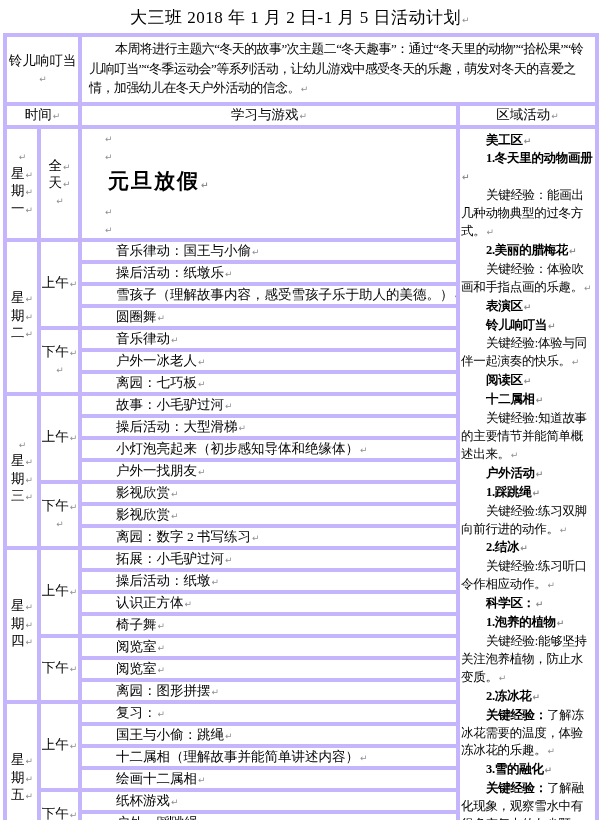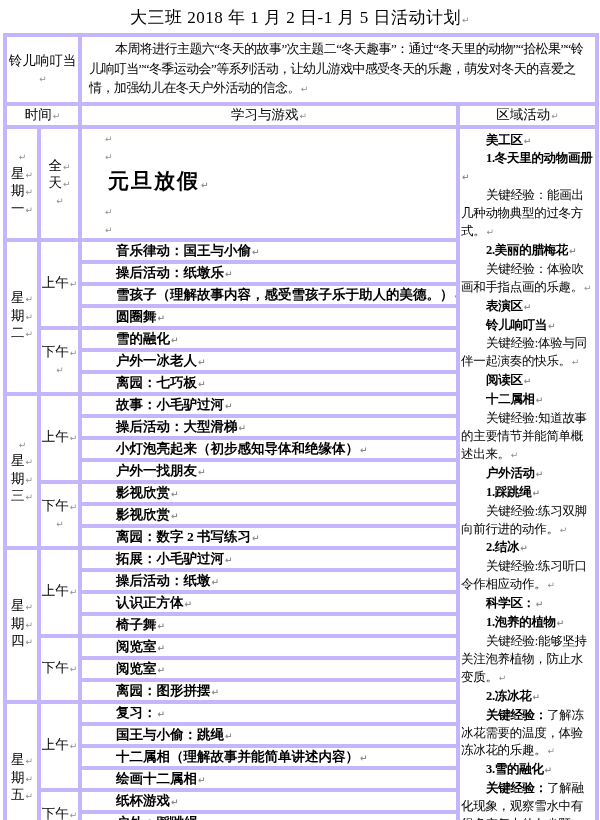--- a/index.html
+++ b/index.html
@@ -15,21 +15,21 @@
   table{border-collapse:collapse;table-layout:fixed;width:592px;margin-left:3px;}
   td{border:4px solid #c4b5fd;padding:0;vertical-align:middle;overflow:hidden;}
   .lbl{text-align:center;font-size:13.5px;}
   .focus{
     font-size:13px;line-height:19.5px;padding:2px 5px 2px 7px;
     text-indent:2em;letter-spacing:-0.6px;
   }
   .daycell,.percell{text-align:center;font-size:13.5px;}
   .dl{line-height:15.5px;}
   .pl{line-height:16px;}
-  .act{font-size:13.5px;padding-left:34px;white-space:nowrap;font-weight:bold;}
+  .act{font-size:13.5px;padding-left:34px;white-space:nowrap;}
   .holcell{padding-left:22px;vertical-align:middle;}
   .pmline{line-height:16px;}
   .holiday{font-size:21px;font-weight:bold;line-height:27px;letter-spacing:2px;margin:3px 4px;}
   .region-cell{vertical-align:top;padding:3px 1px 0 1px;}
   .rg{font-size:12.5px;line-height:17.9px;text-indent:2em;letter-spacing:-0.3px;}
   .rh{font-weight:bold;}
   .pm{
     color:#8f8f8f;font-size:9px;margin-left:1px;
     font-family:"DejaVu Sans","Liberation Sans",sans-serif;
   }
@@ -124,21 +124,21 @@
           <td class="act"><span>雪孩子（理解故事内容，感受雪孩子乐于助人的美德。）</span><span class="pm">↵</span></td>
         </tr>
         <tr style="height: 18px;">
           <td class="act"><span>圆圈舞</span><span class="pm">↵</span></td>
         </tr>
         <tr style="height: 18px;">
           <td class="percell" rowspan="3">
             <div class="pl"><span>下午</span><span class="pm">↵</span></div>
             <div class="pl"><span class="pm">↵</span></div>
           </td>
-          <td class="act"><span>雪的融化</span><span class="pm">↵</span></td>
+          <td class="act"><span>音乐律动</span><span class="pm">↵</span></td>
         </tr>
         <tr style="height: 18px;">
           <td class="act"><span>户外一冰老人</span><span class="pm">↵</span></td>
         </tr>
         <tr style="height: 18px;">
           <td class="act"><span>离园：七巧板</span><span class="pm">↵</span></td>
         </tr>
         <tr style="height: 19px;">
           <td class="daycell" rowspan="7">
             <div class="dl"><span class="pm">↵</span></div>

